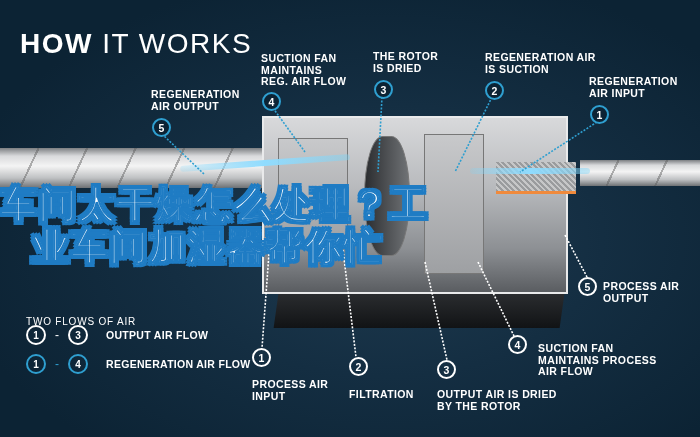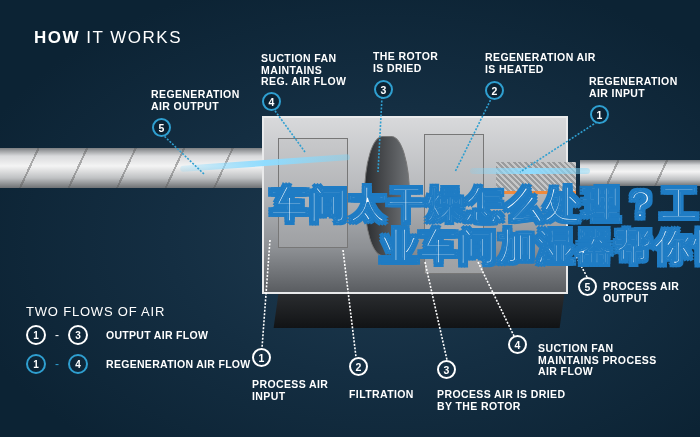--- a/index.html
+++ b/index.html
@@ -4,22 +4,22 @@
 <style>
   * { box-sizing: border-box; margin: 0; padding: 0; }
   html, body { width: 700px; height: 437px; overflow: hidden; background: #0c2334; }
   body { font-family: "Liberation Sans", sans-serif; position: relative; }
   .stage {
     position: absolute; left: 0; top: 0; width: 700px; height: 437px;
     background: radial-gradient(ellipse at 55% 55%, #1f3b50 0%, #142e42 40%, #0c2334 80%);
     overflow: hidden;
   }
   .title {
-    position: absolute; left: 34px; top: 28px; color: #ffffff;
-    font-size: 17px; letter-spacing: 1.5px; font-weight: normal;
+    position: absolute; left: 20px; top: 28px; color: #ffffff;
+    font-size: 28px; letter-spacing: 1.5px; font-weight: normal;
   }
   .title b { font-weight: bold; }
   .lbl {
     position: absolute; color: #ffffff; font-size: 10.5px; font-weight: bold;
     line-height: 11.5px; letter-spacing: 0.4px; white-space: pre-line;
   }
   .badge {
     position: absolute; width: 19px; height: 19px; border-radius: 50%;
     border: 2px solid #2f9fd0; color: #fff; font-size: 10.5px; font-weight: bold;
     display: flex; align-items: center; justify-content: center;
@@ -48,29 +48,29 @@
   .base {
     position: absolute; left: 276px; top: 294px; width: 286px; height: 34px;
     background: linear-gradient(#2a2c2f, #111315);
     transform: skewX(-8deg);
   }
   .airflow {
     position: absolute; height: 6px; border-radius: 4px;
     background: linear-gradient(90deg, rgba(120,210,245,0.2), #8fdcff, rgba(120,210,245,0.4));
   }
   .banner {
-    position: absolute; left: 0; width: 700px; text-align: right;
+    position: absolute; left: 0; width: 700px; text-align: left;
     font-family: "DejaVu Sans", sans-serif; font-weight: bold; font-size: 37px;
     color: #ffffff; letter-spacing: 2px;
     -webkit-text-stroke: 1px #1f7cc4;
     text-shadow: 3px 0 0 #1f7cc4, -3px 0 0 #1f7cc4, 0 3px 0 #1f7cc4, 0 -3px 0 #1f7cc4,
                  3px 3px 0 #1f7cc4, -3px -3px 0 #1f7cc4, 3px -3px 0 #1f7cc4, -3px 3px 0 #1f7cc4;
   }
   svg.leaders { position: absolute; left: 0; top: 0; }
-  .legend-title { position: absolute; left: 26px; top: 304px; color: #fff; font-size: 13px; letter-spacing: 0.8px; }
+  .legend-title { position: absolute; left: 26px; top: 316px; color: #fff; font-size: 10px; letter-spacing: 0.8px; }
   .legend-row { position: absolute; left: 26px; display: flex; align-items: center; gap: 4px; }
   .legend-row .sbadge {
     width: 20px; height: 20px; border-radius: 50%; border: 2px solid #fff; color: #fff;
     font-size: 10px; font-weight: bold; display: flex; align-items: center; justify-content: center;
   }
   .legend-row.regen .sbadge { border-color: #2f9fd0; }
   .legend-row .dash { color: #fff; font-size: 12px; width: 14px; text-align: center; }
   .legend-row.regen .dash { color: #2f9fd0; }
   .legend-row .ltext { color: #fff; font-size: 10.5px; font-weight: bold; margin-left: 14px; letter-spacing: 0.3px; }
 </style>
@@ -119,39 +119,39 @@
   <div class="lbl" style="left:261px; top:53px;">SUCTION FAN
 MAINTAINS
 REG. AIR FLOW</div>
   <div class="badge" style="left:262px; top:92px;">4</div>
 
   <div class="lbl" style="left:373px; top:51px;">THE ROTOR
 IS DRIED</div>
   <div class="badge" style="left:374px; top:80px;">3</div>
 
   <div class="lbl" style="left:485px; top:52px;">REGENERATION AIR
-IS HEATED</div>
+IS SUCTION</div>
   <div class="badge" style="left:485px; top:81px;">2</div>
 
   <div class="lbl" style="left:589px; top:76px;">REGENERATION
 AIR INPUT</div>
   <div class="badge" style="left:590px; top:105px;">1</div>
 
   <div class="banner" style="top:180px;">车间太干燥怎么处理？工</div>
   <div class="banner" style="top:222px;margin-left:32px;">业车间加湿器帮你忙</div>
 
   <div class="badge white" style="left:252px; top:348px;">1</div>
   <div class="lbl" style="left:252px; top:379px;">PROCESS AIR
 INPUT</div>
 
   <div class="badge white" style="left:349px; top:357px;">2</div>
   <div class="lbl" style="left:349px; top:389px;">FILTRATION</div>
 
   <div class="badge white" style="left:437px; top:360px;">3</div>
-  <div class="lbl" style="left:437px; top:389px;">PROCESS AIR IS DRIED
+  <div class="lbl" style="left:437px; top:389px;">OUTPUT AIR IS DRIED
 BY THE ROTOR</div>
 
   <div class="badge white" style="left:508px; top:335px;">4</div>
   <div class="lbl" style="left:538px; top:343px;">SUCTION FAN
 MAINTAINS PROCESS
 AIR FLOW</div>
 
   <div class="badge white" style="left:578px; top:277px;">5</div>
   <div class="lbl" style="left:603px; top:281px;">PROCESS AIR
 OUTPUT</div>

